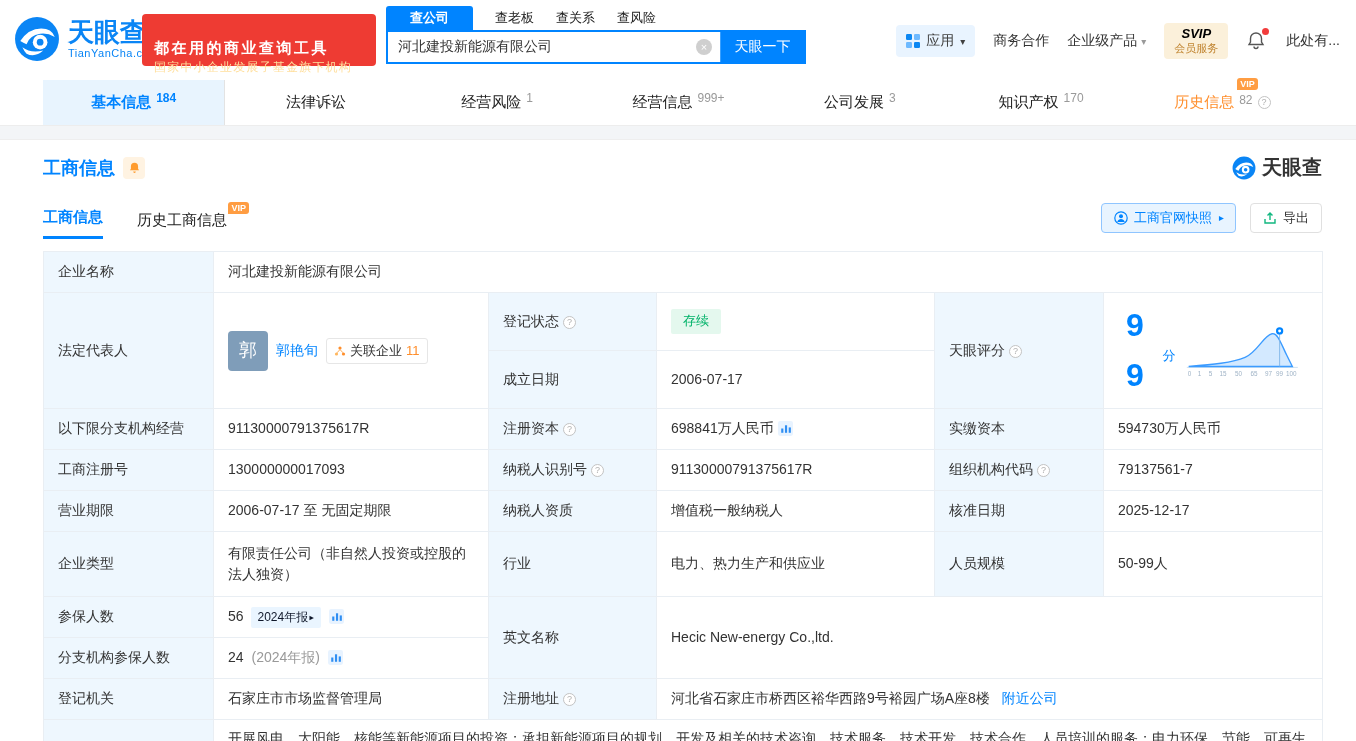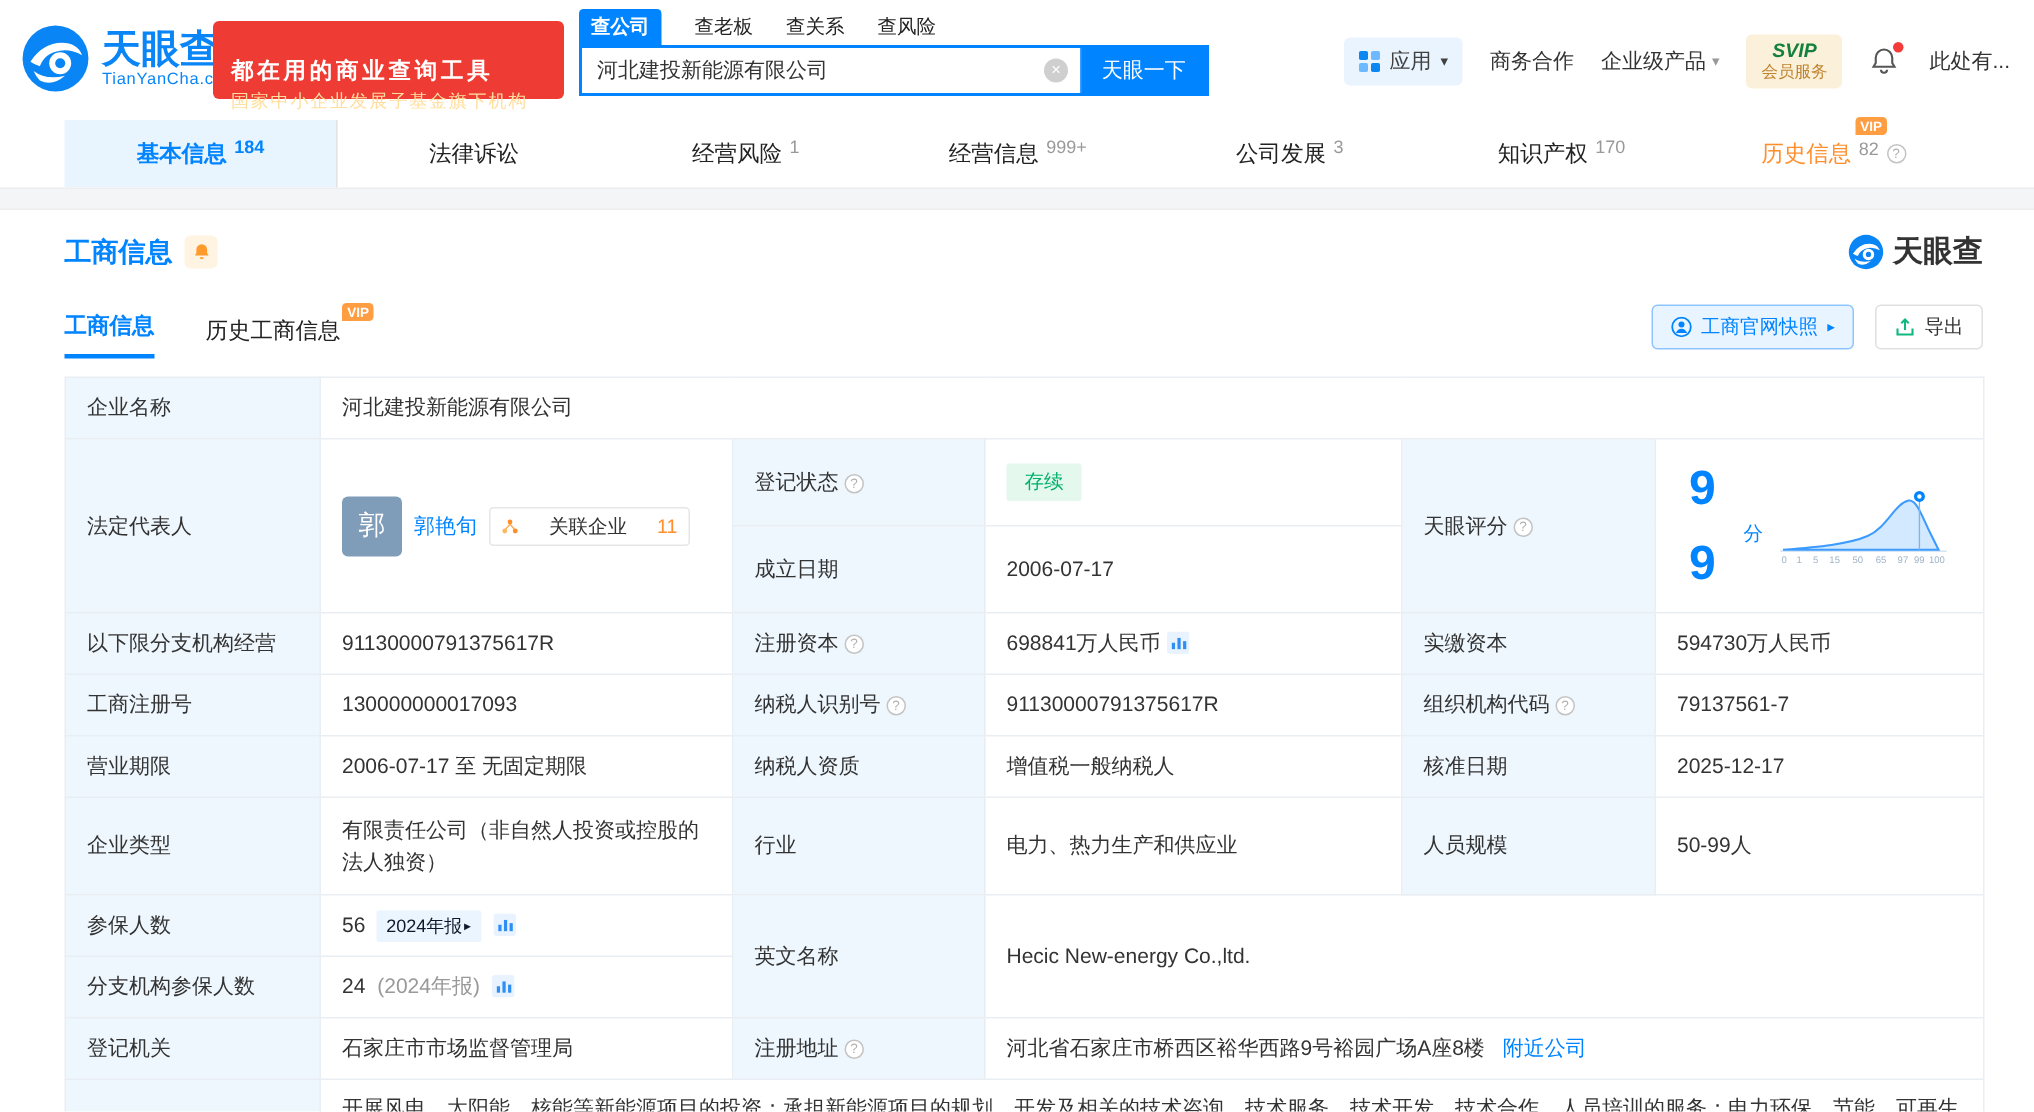--- a/index.html
+++ b/index.html
@@ -15,36 +15,36 @@
   .brand-name{font-size:26px;font-weight:bold;color:#0a85f5;line-height:1.05}
   .brand-domain{font-size:11px;color:#0a85f5;letter-spacing:.5px}
   .slogan{position:absolute;left:142px;top:14px;width:234px;height:52px;background:#ee3b33;border-radius:4px;
     color:#fff;padding:23px 12px;line-height:1.45}
   .slogan .s1{font-size:15px;font-weight:bold;letter-spacing:2.5px}
   .slogan .s2{font-size:12px;color:#ffdf9e;letter-spacing:1.2px}
 
   .searchwrap{position:absolute;left:386px;top:6px;width:420px}
   .stabs{display:flex;gap:22px;align-items:flex-end;height:24px}
   .stab{font-size:13px;color:#222;cursor:pointer;padding-bottom:3px}
-  .stab.active{background:#0084ff;color:#fff;padding:3px 8px;border-radius:3px 3px 0 0;font-weight:bold}
+  .stab.active{background:#0084ff;color:#fff;padding:3px 24px;border-radius:3px 3px 0 0;font-weight:bold}
   .sbox{position:relative;display:flex;height:34px;border:2px solid #0084ff;background:#fff}
   .sbox input{flex:1;border:none;outline:none;font-size:14px;padding:0 32px 0 10px;color:#333;
     font-family:"Liberation Sans","DejaVu Sans",sans-serif}
   .clear-ic{position:absolute;right:92px;top:7px;width:16px;height:16px;border-radius:50%;background:#cfcfcf;
     color:#fff;font-size:11px;line-height:16px;text-align:center;cursor:pointer}
   .sbtn{width:84px;border:none;background:#0084ff;color:#fff;font-size:14px;cursor:pointer;
     font-family:Liberation Serif, serif;border-left:1px solid #3aa0ff}
 
   .hright{position:absolute;right:16px;top:22px;display:flex;align-items:center;gap:18px;height:38px}
   .apps{display:flex;align-items:center;gap:6px;background:#e9f4ff;border-radius:4px;padding:7px 10px;
     color:#404040;font-size:14px;cursor:pointer}
   .caret{font-size:10px;color:inherit}
   .hlink{font-size:14px;color:#333;cursor:pointer;display:flex;align-items:center;gap:4px}
   .svip{background:#fbf0da;border-radius:4px;padding:3px 10px;text-align:center;cursor:pointer;line-height:1.25}
-  .svip .t{font-size:13px;font-weight:bold;font-style:italic;color:#15803d}
+  .svip .t{font-size:13px;font-weight:bold;font-style:italic;color:#000000}
   .svip .b{font-size:11px;color:#c08430}
   .bellwrap{position:relative;cursor:pointer;width:22px;height:22px}
   .belldot{position:absolute;right:-1px;top:-2px;width:7px;height:7px;border-radius:50%;background:#f23c3c}
   .username{font-size:14px;color:#333;cursor:pointer}
 
   
   .tabsrow{display:flex;height:46px;padding:0 43px;border-bottom:1px solid #ededed;background:#fff}
   .ntab{flex:1;display:flex;align-items:center;justify-content:center;gap:5px;font-size:15px;cursor:pointer;color:#222}
   .ntab.active{background:#e8f4fe;color:#0084ff;font-weight:bold;border-right:1px solid #e3e3e3}
   .ntc{font-size:12px;color:#999;margin-top:-9px}
@@ -82,21 +82,21 @@
   table.info{border-collapse:collapse;table-layout:fixed;width:1279px;margin-top:12px;font-size:14px}
   .info td{border:1px solid #e9eef3;padding:6px 14px;vertical-align:middle;line-height:1.55;word-break:break-all}
   .info td.lbl{background:#eef7fe;color:#333}
   .info tr{height:41px}
   .info tr.h65{height:65px}
   .info tr.h60{height:60px}
   .badge-green{display:inline-block;background:#e4f8ee;color:#00b269;font-size:13px;padding:2px 12px;border-radius:2px}
   .avatar{width:40px;height:40px;border-radius:4px;background:#7f9db9;color:#fff;font-size:18px;display:flex;
     align-items:center;justify-content:center;flex:0 0 40px}
   .repcell{display:flex;align-items:center;gap:8px}
-  .reltag{display:inline-flex;align-items:center;gap:20px;border:1px solid #e6e6e6;border-radius:3px;
+  .reltag{display:inline-flex;align-items:center;gap:4px;border:1px solid #e6e6e6;border-radius:3px;
     padding:2px 7px;font-size:13px;color:#333;cursor:pointer;background:#fff}
   .relcount{color:#ff8e2b}
   .yrtag{display:inline-flex;align-items:center;gap:2px;background:#eaf5ff;color:#0f172a;font-size:12px;
     padding:1px 6px;border-radius:2px;cursor:pointer;margin:0 4px}
   .graynote{color:#999;margin:0 4px}
   .mic{width:15px;height:15px;vertical-align:-3px;cursor:pointer}
   .scorecell{display:flex;align-items:center;gap:10px;padding:2px 8px}
   .scorenum{font-size:32px;font-weight:bold;color:#0084ff}
   .scoreunit{font-size:13px;color:#0084ff;margin-left:-6px;margin-top:10px}
   .scorechart text{font-size:7px;fill:#9fb3c6}

